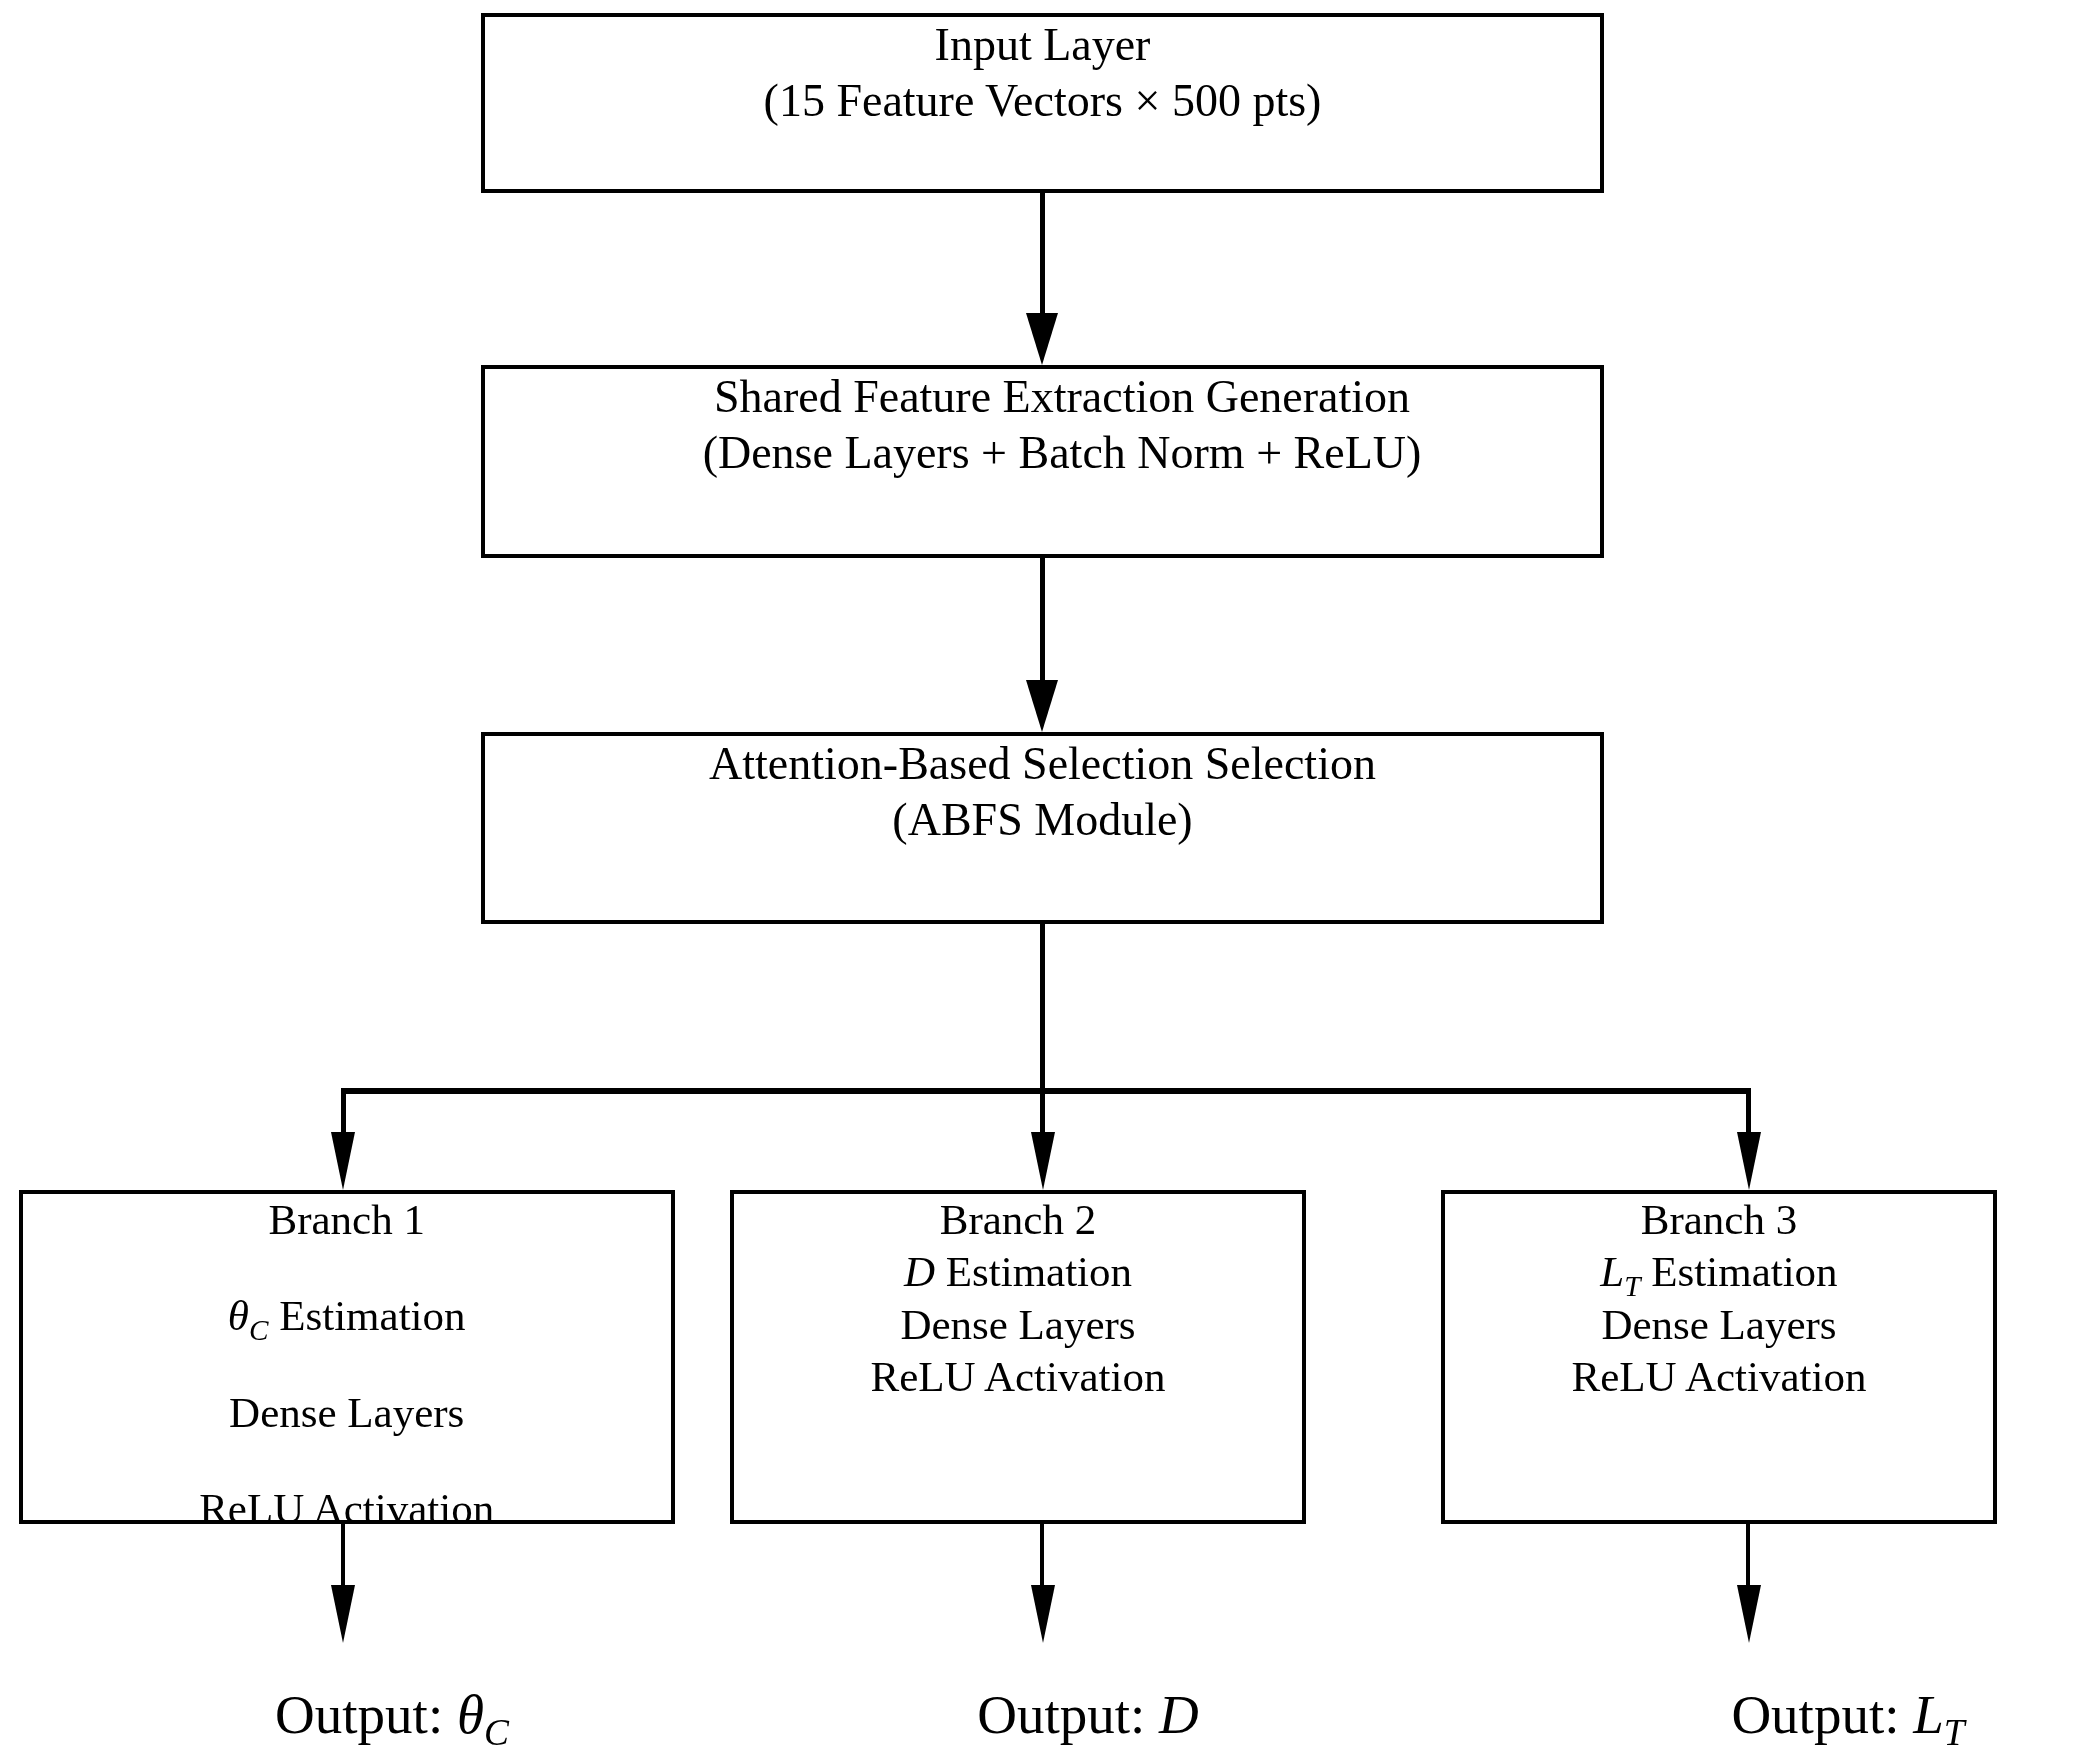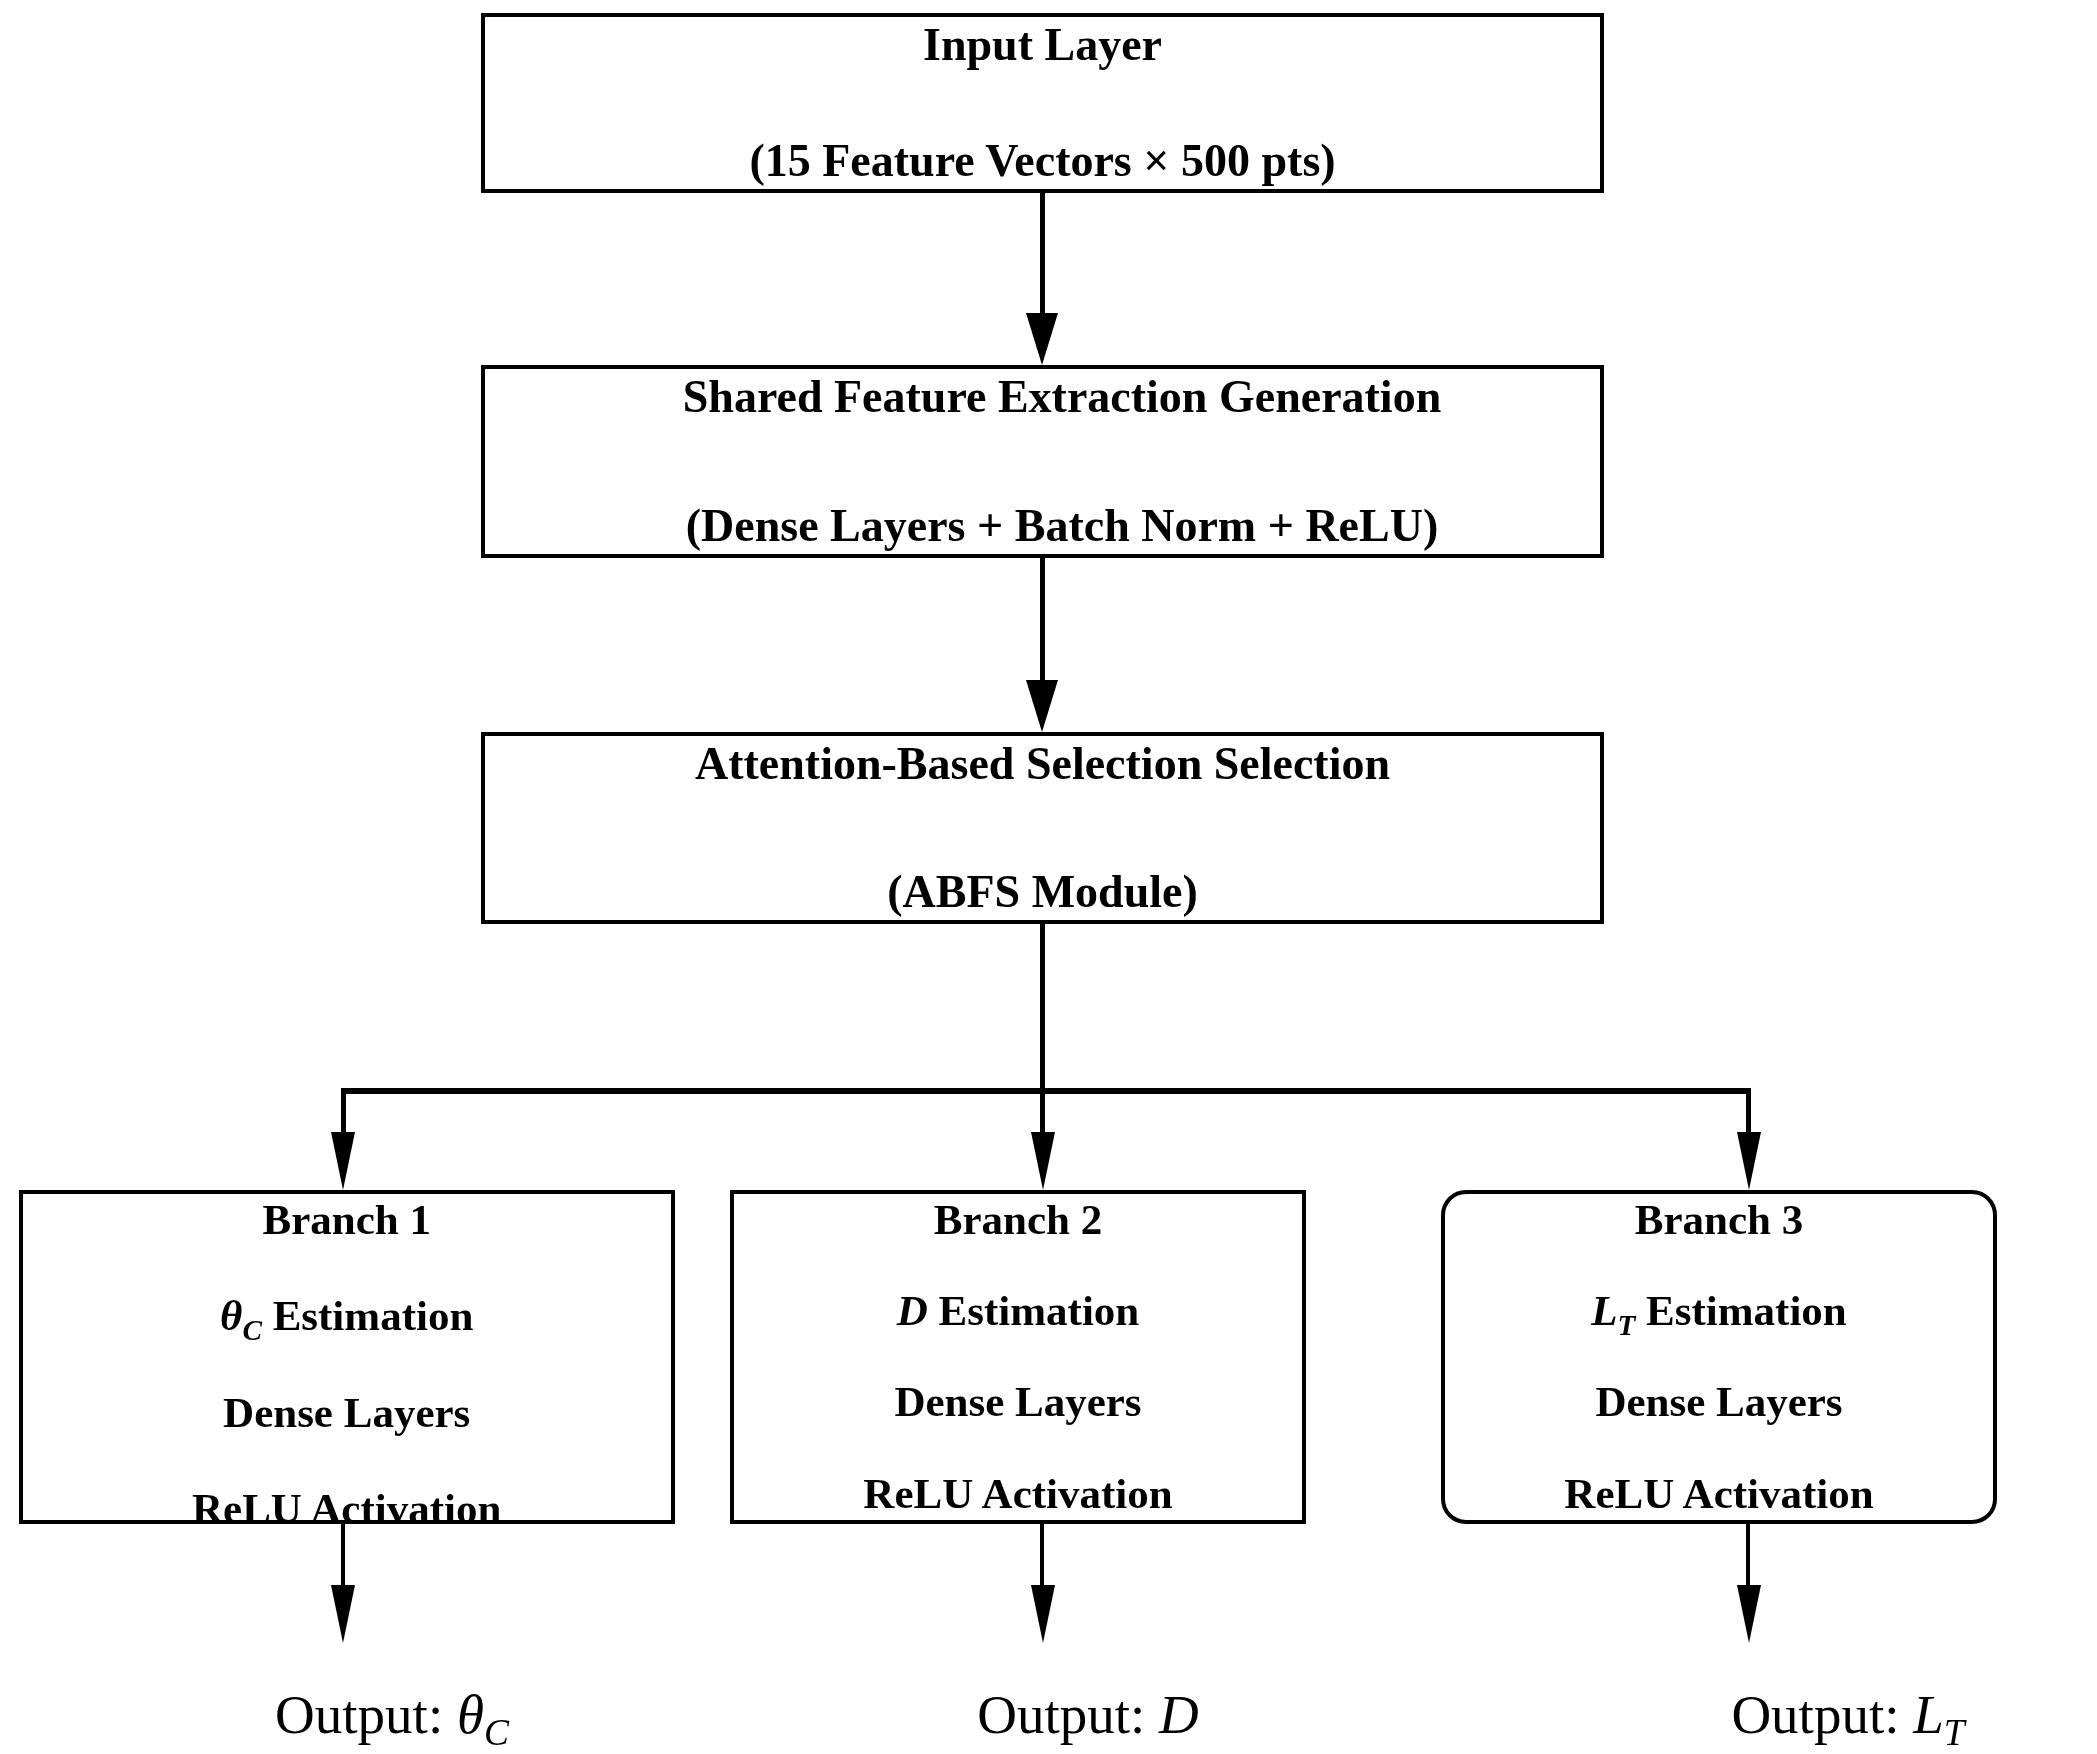--- a/index.html
+++ b/index.html
@@ -19,42 +19,41 @@
   }
   
   .node-box {
     position: absolute;
     box-sizing: border-box;
     border: 4.5px solid #000000;
     background: #ffffff;
     display: flex;
     flex-direction: column;
     align-items: center;
-    justify-content: space-between;
+    justify-content: flex-start;
     text-align: center;
-    font-weight: bold;
   }
   .node-line {
     display: block;
     white-space: nowrap;
     line-height: 1.22;
   }
   
   #box-input     { left: 481px;  top: 12.7px;   width: 1123px; height: 180px; }
   #box-shared    { left: 481px;  top: 365px;  width: 1123px; height: 193px; padding-left: 39px; }
   #box-abfs      { left: 481px;  top: 732px;  width: 1123px; height: 192px; }
   #box-input .node-line,
   #box-shared .node-line,
   #box-abfs .node-line { font-size: 46px; }
 
   
   .branch-box { top: 1190px; height: 334px; }
   #box-branch-1 { left: 18.7px;   width: 656px; gap: 44px; }
   #box-branch-2 { left: 730px;  width: 576px; }
-  #box-branch-3 { left: 1441px; width: 556px; border-radius: 25px; }
+  #box-branch-3 { left: 1441px; width: 556px; }
   .branch-box .node-line { font-size: 43px; }
 
   
   .vline {
     position: absolute;
     width: 4.5px;
     background: #000000;
   }
   .hline {
     position: absolute;

